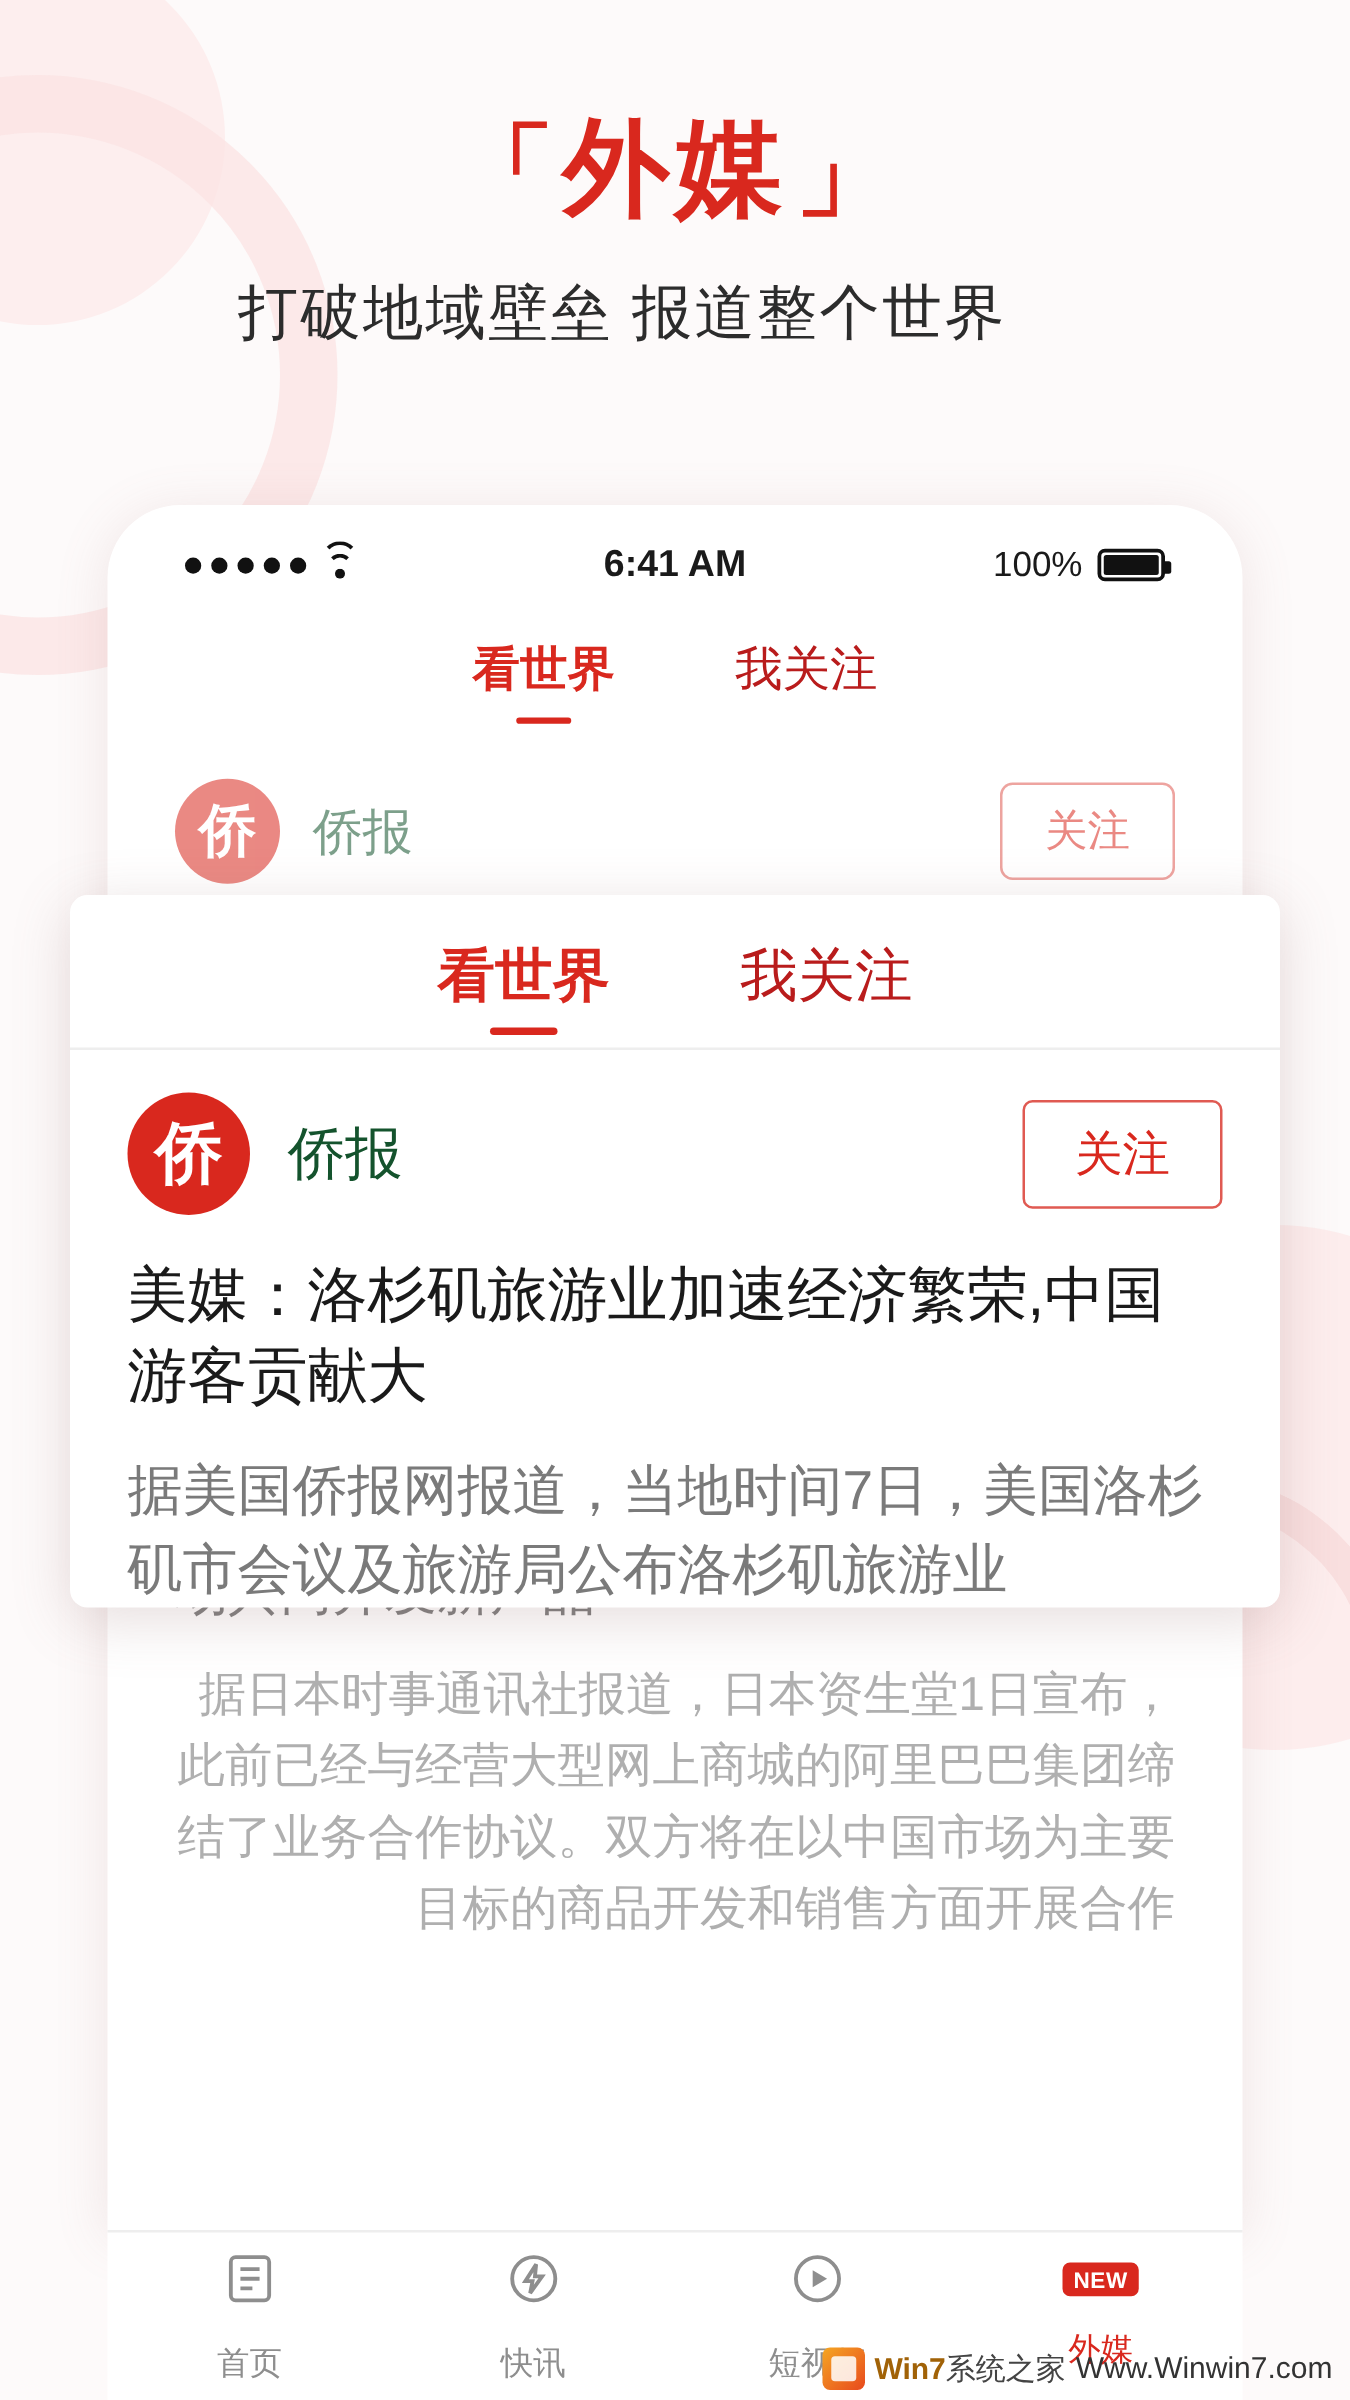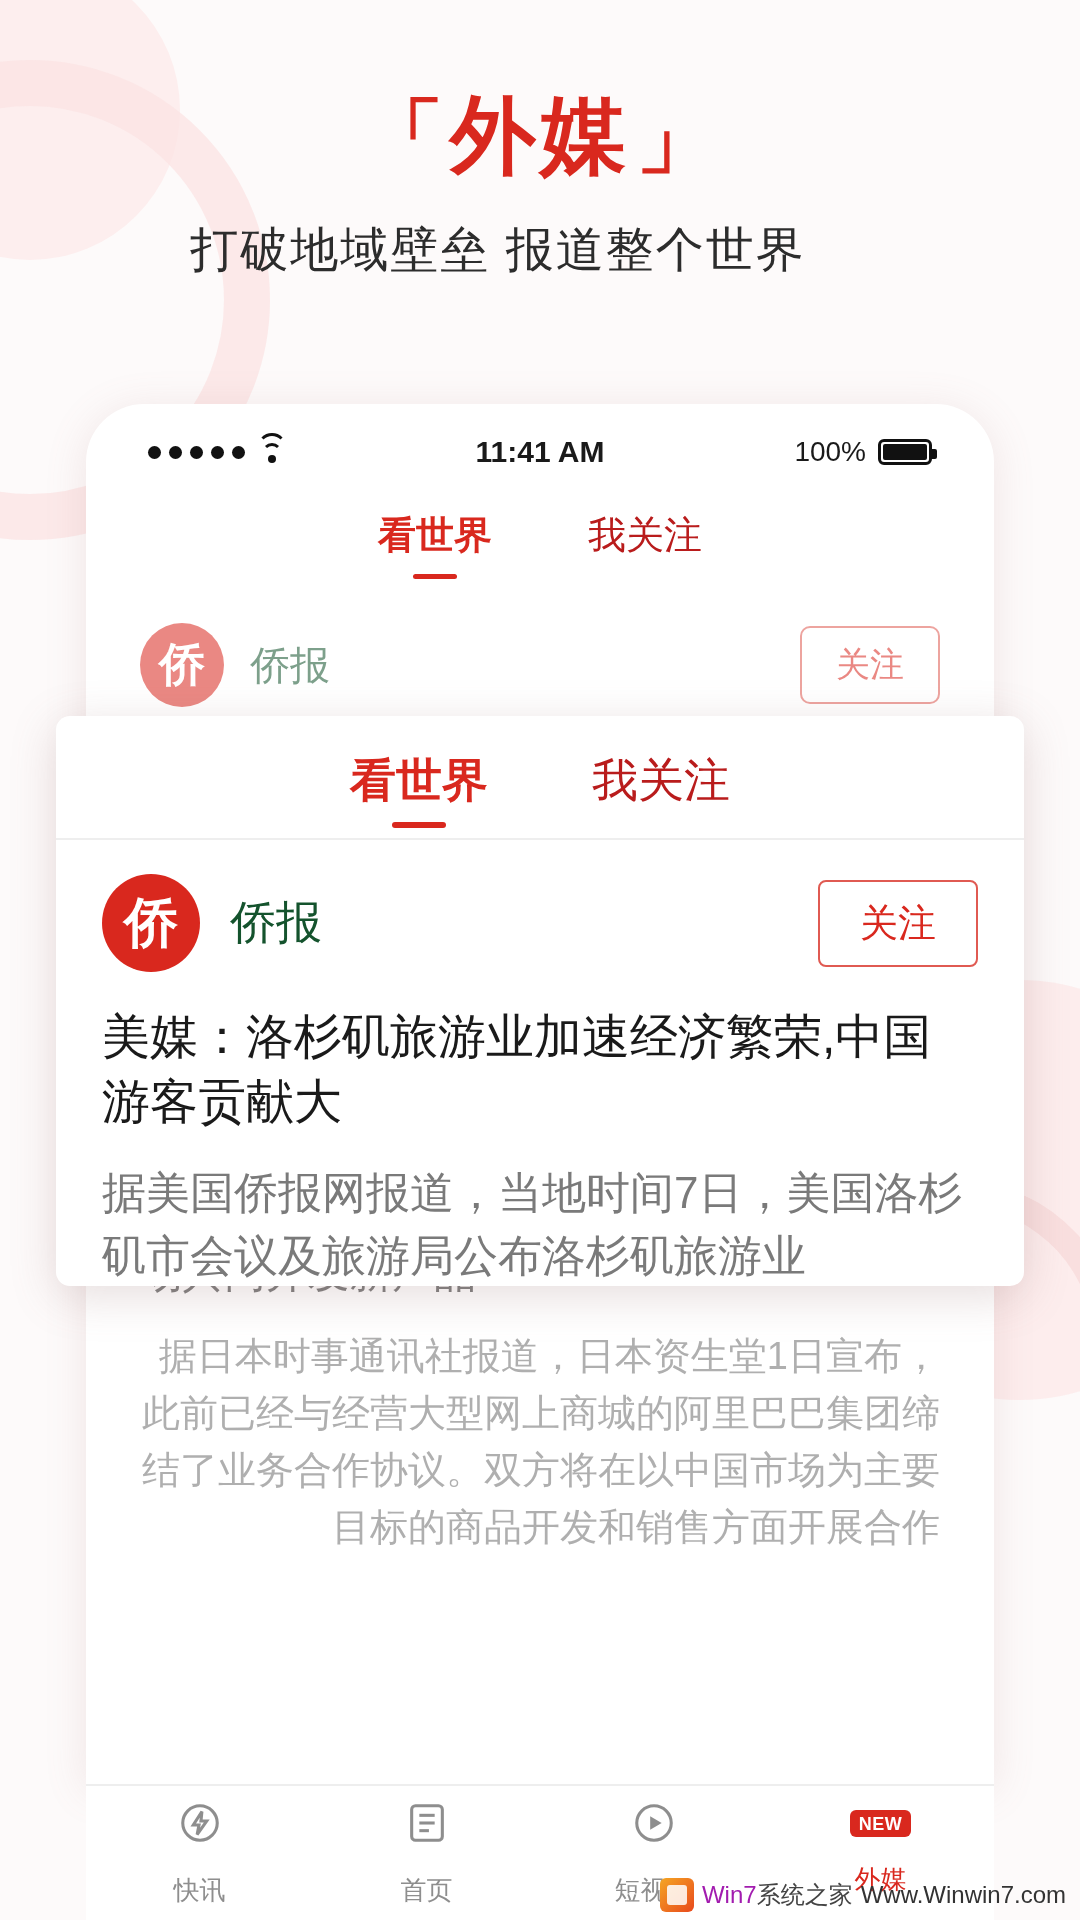--- a/index.html
+++ b/index.html
@@ -289,21 +289,21 @@
   }
   .wm-logo {
     width: 34px; height: 34px; border-radius: 6px;
     background: linear-gradient(135deg,#f5a623,#e8491d);
     position: relative;
   }
   .wm-logo::after {
     content: ""; position: absolute; inset: 7px;
     background: #fff; border-radius: 3px; opacity: .85;
   }
-  .wm-text b { color: #a21caf; font-weight: 400; }
+  .wm-text b { color: #a16207; font-weight: 700; }
   .wm-text span { color: #444; }
 </style>
 </head>
 <body>
 
 <div class="stage">
 
   <div class="bg-blob-topleft"></div>
   <div class="bg-ring-left"></div>
   <div class="bg-blob-right"></div>
@@ -329,21 +329,21 @@
             <i></i>
             <i></i>
             <i></i>
         </span>
         <span class="wifi">
           <span class="a"></span>
             <span class="b"></span>
             <span class="c"></span>
         </span>
       </div>
-      <div class="sb-time">11:41 AM</div>
+      <div class="sb-time">6:41 AM</div>
       <div class="sb-right">
         <span>100%</span>
         <span class="battery">
             <i></i>
           </span>
       </div>
     </div>
 
     <div class="tabs">
       <div class="tab active">看世界</div>
@@ -393,37 +393,37 @@
       <div class="overlay-title">美媒：洛杉矶旅游业加速经济繁荣,中国游客贡献大</div>
       <div class="overlay-text">据美国侨报网报道，当地时间7日，美国洛杉矶市会议及旅游局公布洛杉矶旅游业</div>
     </div>
   </div>
 
   <div class="bottom-nav">
 
     <div class="nav-item">
       <span class="nav-icon">
         <svg viewBox="0 0 24 24" fill="none" stroke="currentColor" stroke-width="1.6">
-          <circle cx="12" cy="12" r="9"></circle>
-          <polygon points="13,6 8.5,13 11.5,13 10.5,18 15.5,11 12.5,11"></polygon>
-        </svg>
-      </span>
-      <span>快讯</span>
-    </div>
-
-    <div class="nav-item">
-      <span class="nav-icon">
-        <svg viewBox="0 0 24 24" fill="none" stroke="currentColor" stroke-width="1.6">
           <rect x="4" y="3" width="16" height="18" rx="2"></rect>
           <line x1="8" y1="8" x2="16" y2="8"></line>
           <line x1="8" y1="12" x2="16" y2="12"></line>
           <line x1="8" y1="16" x2="13" y2="16"></line>
         </svg>
       </span>
       <span>首页</span>
+    </div>
+
+    <div class="nav-item">
+      <span class="nav-icon">
+        <svg viewBox="0 0 24 24" fill="none" stroke="currentColor" stroke-width="1.6">
+          <circle cx="12" cy="12" r="9"></circle>
+          <polygon points="13,6 8.5,13 11.5,13 10.5,18 15.5,11 12.5,11"></polygon>
+        </svg>
+      </span>
+      <span>快讯</span>
     </div>
 
     <div class="nav-item">
       <span class="nav-icon">
         <svg viewBox="0 0 24 24" fill="none" stroke="currentColor" stroke-width="1.6">
           <circle cx="12" cy="12" r="9"></circle>
           <polygon points="10,8.5 16,12 10,15.5" fill="currentColor" stroke="none"></polygon>
         </svg>
       </span>
       <span>短视频</span>

